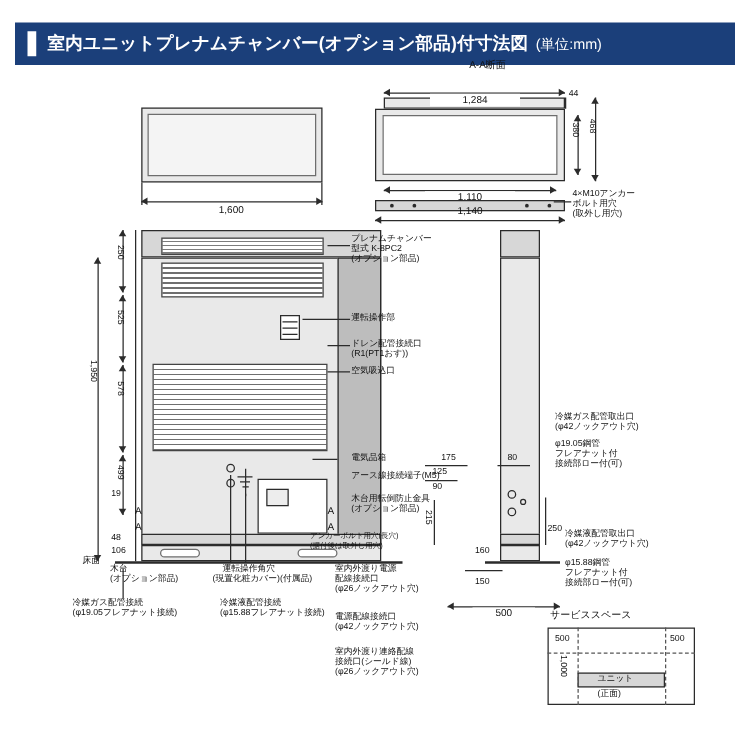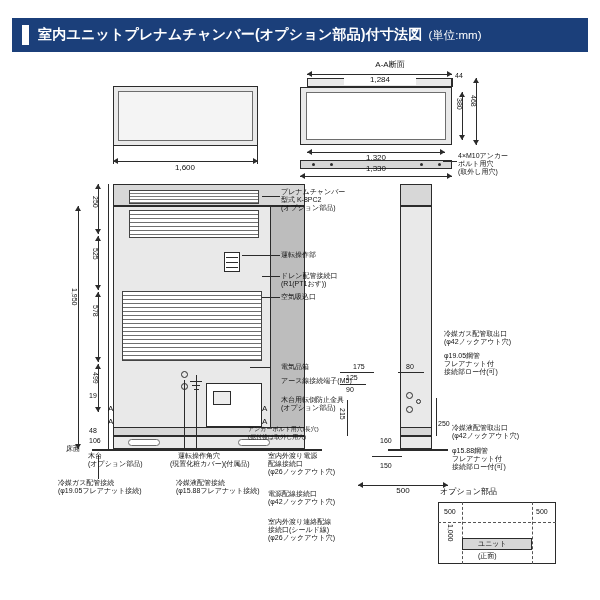--- a/index.html
+++ b/index.html
@@ -84,21 +84,21 @@
   <div class="box fill-lt" style="left:113px;top:86px;width:145px;height:60px;"></div>
   <div class="boxthin" style="left:118px;top:91px;width:135px;height:50px;background:#f4f4f4;"></div>
 
   <div class="ln h" style="left:113px;top:161px;width:145px;"></div>
   <div class="arw arw-l" style="left:113px;top:158px;"></div>
   <div class="arw arw-r" style="left:253px;top:158px;"></div>
   <div class="ln v" style="left:113px;top:146px;height:18px;"></div>
   <div class="ln v" style="left:257px;top:146px;height:18px;"></div>
   <div class="t t8 tc" style="left:150px;top:163px;width:70px;">1,600</div>
 
-  <div class="t t8 tc" style="left:330px;top:60px;width:120px;">A-A断面</div>
+  <div class="t t8 tc" style="left:330px;top:47px;width:120px;">A-A断面</div>
 
   <div class="box fill-lt" style="left:307px;top:78px;width:145px;height:9px;"></div>
   <div class="ln h" style="left:307px;top:74px;width:145px;"></div>
   <div class="arw arw-l" style="left:307px;top:71px;"></div>
   <div class="arw arw-r" style="left:447px;top:71px;"></div>
   <div class="t t8 tc" style="left:344px;top:75px;width:72px;background:#fff;">1,284</div>
 
   <div class="box fill-lt" style="left:300px;top:87px;width:152px;height:58px;"></div>
   <div class="boxthin fill-w" style="left:306px;top:92px;width:140px;height:48px;"></div>
 
@@ -111,32 +111,32 @@
   <div class="vert" style="left:455px;top:98px;">380</div>
 
   <div class="ln v" style="left:476px;top:78px;height:67px;"></div>
   <div class="arw arw-u" style="left:473px;top:78px;"></div>
   <div class="arw arw-d" style="left:473px;top:140px;"></div>
   <div class="vert" style="left:469px;top:95px;">468</div>
 
   <div class="ln h" style="left:307px;top:152px;width:138px;"></div>
   <div class="arw arw-l" style="left:307px;top:149px;"></div>
   <div class="arw arw-r" style="left:440px;top:149px;"></div>
-  <div class="t t8 tc" style="left:340px;top:153px;width:72px;background:#fff;">1,320</div>
+  <div class="t t8 tc" style="left:340px;top:153px;width:72px;background:#fff;">1,110</div>
 
   <div class="box fill-md" style="left:300px;top:160px;width:152px;height:9px;"></div>
   <div class="dot" style="left:312px;top:163px;width:3px;height:3px;"></div>
   <div class="dot" style="left:330px;top:163px;width:3px;height:3px;"></div>
   <div class="dot" style="left:420px;top:163px;width:3px;height:3px;"></div>
   <div class="dot" style="left:438px;top:163px;width:3px;height:3px;"></div>
 
   <div class="ln h" style="left:300px;top:176px;width:152px;"></div>
   <div class="arw arw-l" style="left:300px;top:173px;"></div>
   <div class="arw arw-r" style="left:447px;top:173px;"></div>
-  <div class="t t8 tc" style="left:340px;top:164px;width:72px;">1,330</div>
+  <div class="t t8 tc" style="left:340px;top:164px;width:72px;">1,140</div>
 
   <div class="ln h" style="left:443px;top:161px;width:14px;"></div>
   <div class="t" style="left:458px;top:152px;">4×M10アンカー</div>
   <div class="t" style="left:458px;top:160px;">ボルト用穴</div>
   <div class="t" style="left:458px;top:168px;">(取外し用穴)</div>
 
   <div class="box fill-md" style="left:113px;top:184px;width:192px;height:22px;"></div>
 
   <div class="box fill-lt" style="left:113px;top:206px;width:192px;height:230px;"></div>
 
@@ -300,21 +300,21 @@
   <div class="t" style="left:268px;top:460px;">配線接続口</div>
   <div class="t" style="left:268px;top:468px;">(φ26ノックアウト穴)</div>
 
   <div class="t" style="left:268px;top:490px;">電源配線接続口</div>
   <div class="t" style="left:268px;top:498px;">(φ42ノックアウト穴)</div>
 
   <div class="t" style="left:268px;top:518px;">室内外渡り連絡配線</div>
   <div class="t" style="left:268px;top:526px;">接続口(シールド線)</div>
   <div class="t" style="left:268px;top:534px;">(φ26ノックアウト穴)</div>
 
-  <div class="t t8" style="left:440px;top:487px;">オプション部品</div>
+  <div class="t t8" style="left:440px;top:487px;">サービススペース</div>
   <div class="box fill-w" style="left:438px;top:502px;width:118px;height:62px;"></div>
   <div class="dashv" style="left:462px;top:502px;height:62px;"></div>
   <div class="dashv" style="left:532px;top:502px;height:62px;"></div>
   <div class="dash" style="left:438px;top:522px;width:118px;"></div>
   <div class="box fill-md" style="left:462px;top:538px;width:70px;height:12px;"></div>
 
   <div class="t" style="left:444px;top:508px;">500</div>
   <div class="t" style="left:536px;top:508px;">500</div>
   <div class="vert" style="left:446px;top:524px;">1,000</div>
   <div class="t" style="left:478px;top:540px;">ユニット</div>

